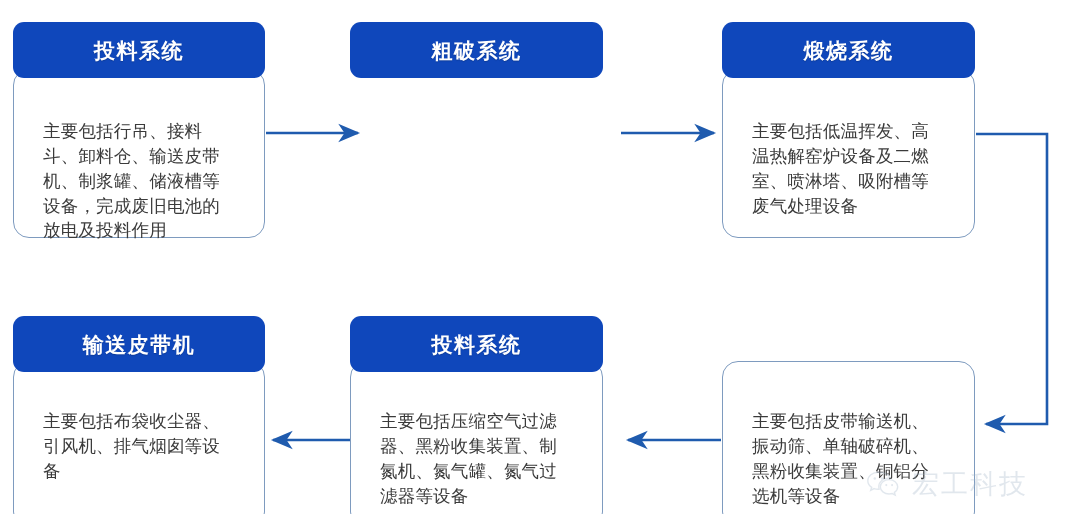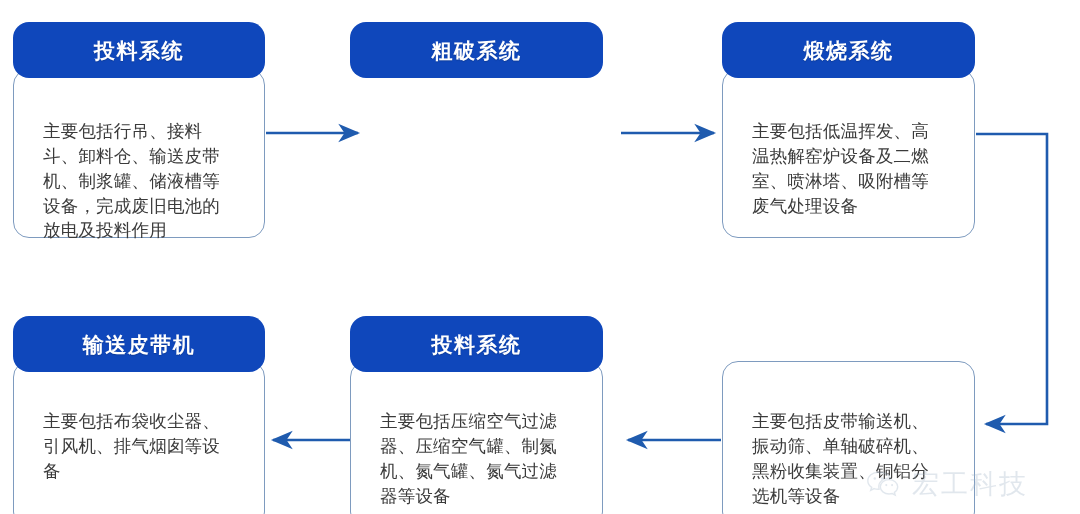--- a/index.html
+++ b/index.html
@@ -14,21 +14,21 @@
   
   #wires{position:absolute;left:0;top:0;width:1080px;height:514px;pointer-events:none;}
 
   
   .node{position:absolute;}
 
   .node .hdr{
     position:absolute;left:0;top:0;
     width:100%;height:56px;
     background:#0F47BB;
-    border-radius:16px;
+    border-radius:11px;
     display:flex;align-items:center;justify-content:center;
     box-sizing:border-box;
     z-index:3;
   }
   .node .hdr span{
     color:#ffffff;
     font-size:21px;
     font-weight:bold;
     letter-spacing:1.5px;
     line-height:1;
@@ -135,21 +135,21 @@
     <div class="body vcenter">
       <p>主要包括布袋收尘器、引风机、排气烟囱等设备</p>
     </div>
   </div>
 
   <div class="node row2 col2">
     <div class="hdr">
       <span>投料系统</span>
     </div>
     <div class="body vcenter">
-      <p>主要包括压缩空气过滤器、压缩空气罐、制氮机、氮气罐、氮气过滤器等设备</p>
+      <p>主要包括压缩空气过滤器、黑粉收集装置、制氮机、氮气罐、氮气过滤器等设备</p>
     </div>
   </div>
 
   <div class="node row2 col3">
     <div class="body">
       <p>主要包括皮带输送机、振动筛、单轴破碎机、黑粉收集装置、铜铝分选机等设备</p>
     </div>
   </div>
 
   <div id="watermark">

